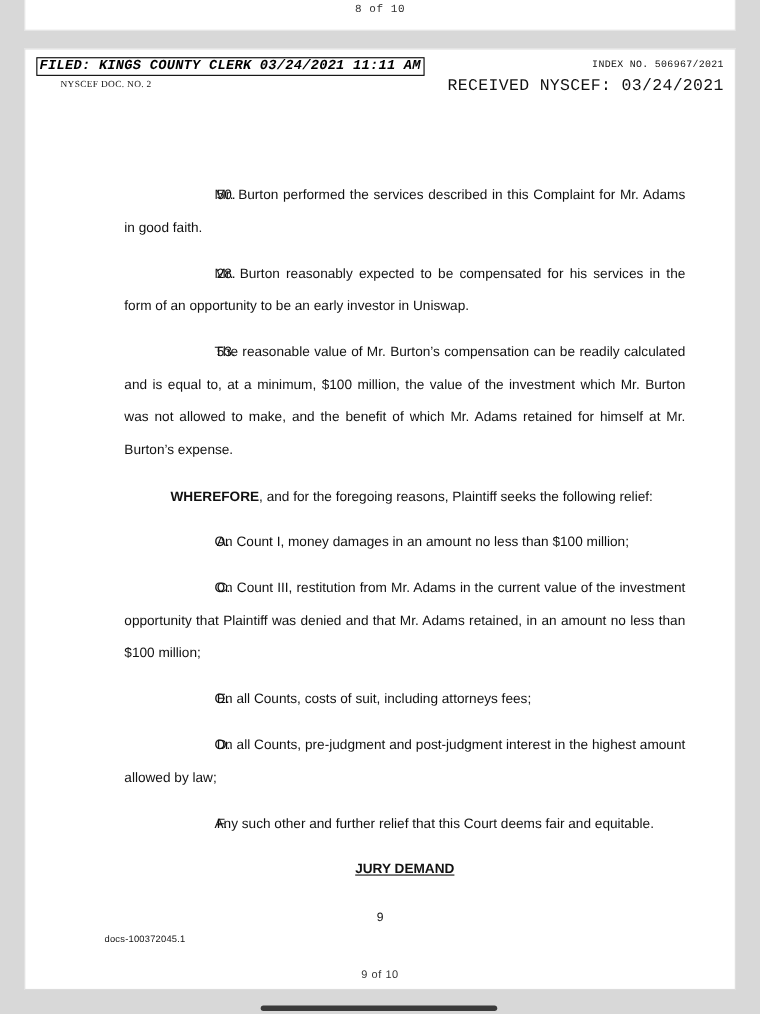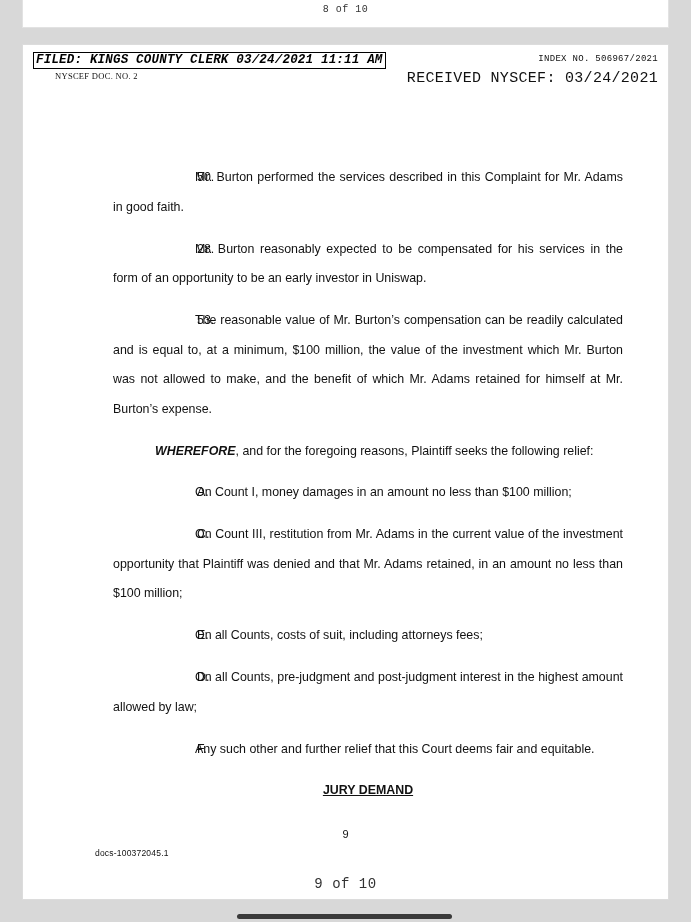--- a/index.html
+++ b/index.html
@@ -150,21 +150,21 @@
   }
 
   .indent-first {
     text-indent: 42px;
   }
   .label-slot {
     display: inline-block;
     width: 40px;
   }
 
-  .bold { font-weight: bold; font-style: italic; }
+  .bold { font-weight: bold; }
 
   .jury-heading {
     font-family: "Liberation Sans", sans-serif;
     font-size: 12.4px;
     font-weight: bold;
     text-decoration: underline;
     text-align: center;
     line-height: 29.5px;
     color: #111;
     margin-top: 2px;
@@ -190,22 +190,22 @@
     color: #111;
     letter-spacing: 0.2px;
     margin-left: 20px;
   }
   .footer-pageof {
     position: absolute;
     bottom: 7px;
     left: 0;
     right: 0;
     text-align: center;
-    font-family: Liberation Mono, monospace;
-    font-size: 14px;
+    font-family: Liberation Sans, sans-serif;
+    font-size: 10px;
     color: #333;
     letter-spacing: 0.5px;
   }
 
   
   .bottom-bar {
     position: absolute;
     bottom: 3px;
     left: 237px;
     width: 215px;

